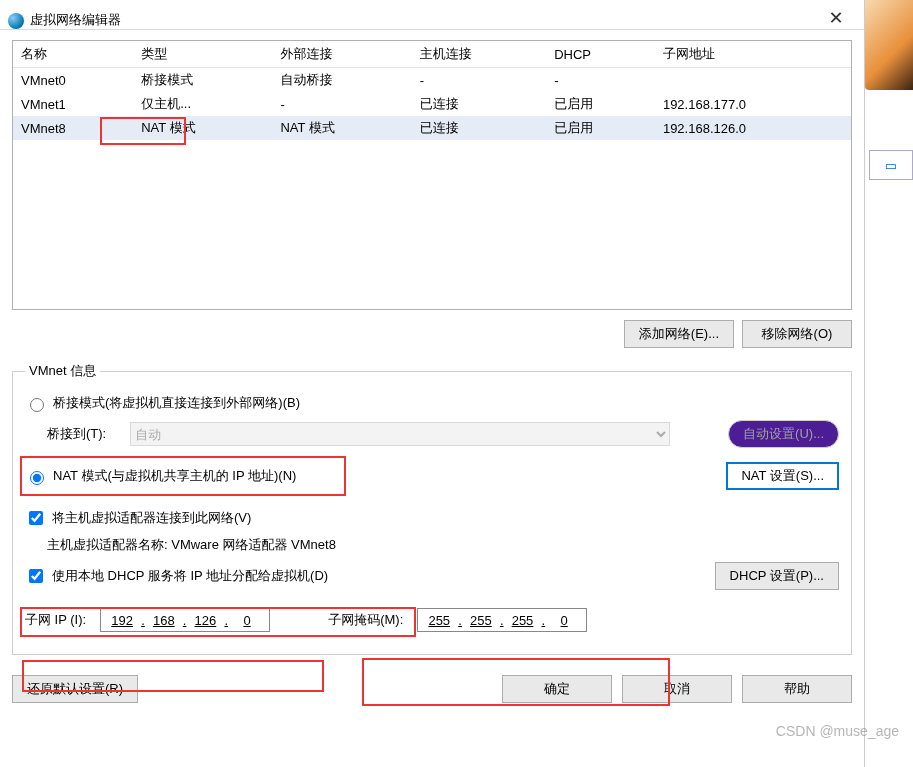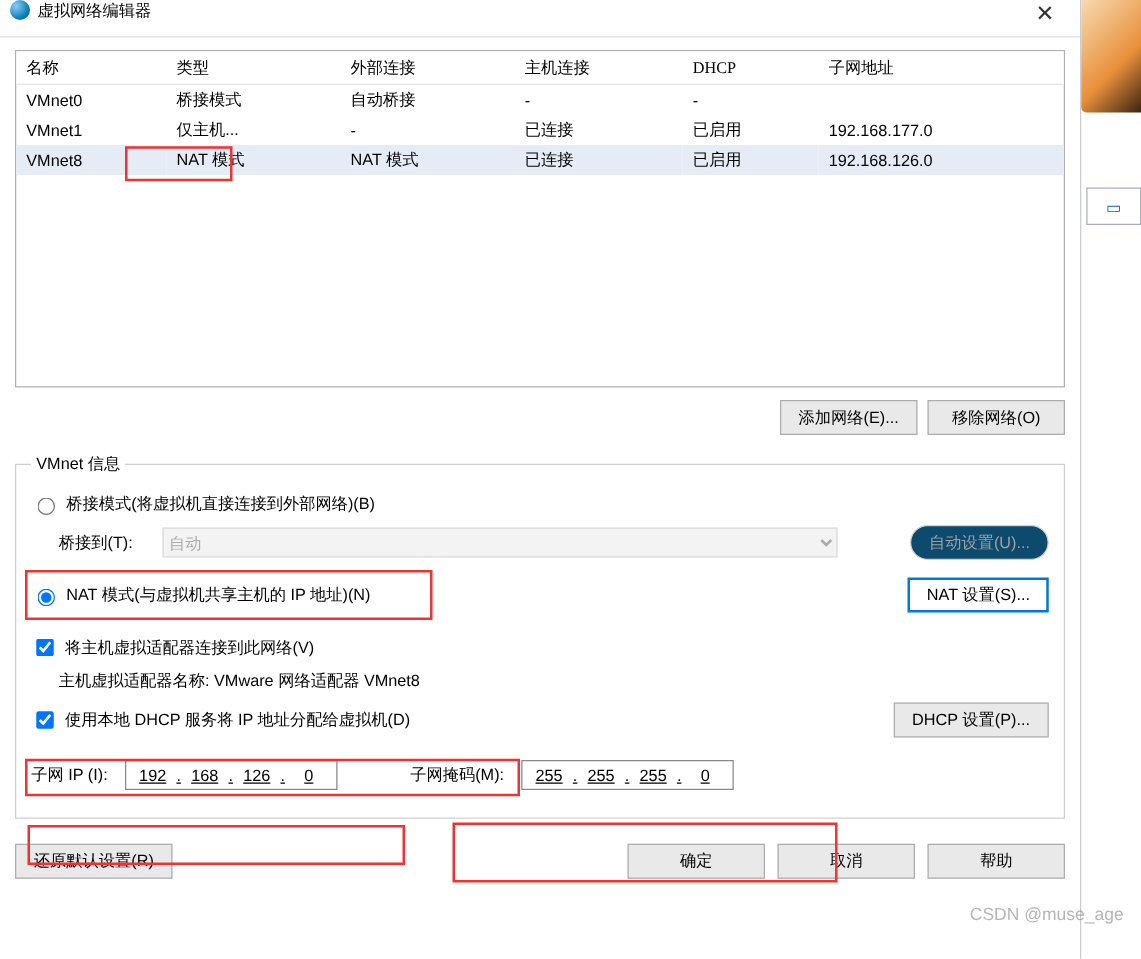--- a/index.html
+++ b/index.html
@@ -1,32 +1,32 @@
 <!DOCTYPE html>
 <html><head>
 <meta charset="utf-8">
 <style>
   * { box-sizing: border-box; font-family: "Microsoft YaHei", "Segoe UI", sans-serif; font-size: 13px; }
   body { margin: 0; background: #fff; width: 913px; height: 767px; overflow: hidden; position: relative; }
   .dialog { background: #fff; width: 865px; height: 767px; border-right: 1px solid #ccc; }
-  .titlebar { display: flex; align-items: flex-start; height: 30px; padding: 0 8px; border-bottom: 1px solid #ddd; }
+  .titlebar { display: flex; align-items: flex-end; height: 30px; padding: 0 8px; border-bottom: 1px solid #ddd; }
   .titlebar .icon { width: 16px; height: 16px; margin-right: 6px; border-radius: 50%; background: radial-gradient(circle at 30% 30%, #8cf 0%, #07a 70%); }
   .titlebar .title { flex: 1; color: #000; }
   .titlebar .close { width: 40px; text-align: center; font-size: 18px; color: #333; cursor: pointer; }
   .content { padding: 10px 12px; }
 
   .table-wrap { border: 1px solid #b0b0b0; height: 270px; overflow: hidden; background: #fff; }
   table.netlist { width: 100%; border-collapse: collapse; }
-  table.netlist th { text-align: left; font-weight: normal; padding: 4px 8px; background: #fff; border-bottom: 1px solid #e5e5e5; font-family: Liberation Serif, serif; }
+  table.netlist th { text-align: left; font-weight: normal; padding: 4px 8px; background: #fff; border-bottom: 1px solid #e5e5e5; }
   table.netlist td { padding: 3px 8px; }
   table.netlist tr.sel td { background: #e6ecf5; }
 
   .btn-row { display: flex; justify-content: flex-end; gap: 8px; margin: 10px 0 14px; }
   button.win { background: #e9e9e9; border: 1px solid #adadad; padding: 4px 14px; min-width: 110px; cursor: pointer; }
-  button.win:disabled { color: #a0a0a0; background: #0c4a6e; border-color: #d0d0d0; cursor: default; border-radius: 14px; }
+  button.win:disabled { color: #a0a0a0; background: #4c1d95; border-color: #d0d0d0; cursor: default; border-radius: 14px; }
   button.win.primary-outline { background: #fff; border: 2px solid #0078d7; padding: 3px 13px; }
 
   fieldset.info { border: 1px solid #d0d0d0; padding: 6px 12px 14px; margin: 0; }
   fieldset.info legend { padding: 0 4px; color: #000; }
   .row { display: flex; align-items: center; margin: 8px 0; }
   .row label { display: flex; align-items: center; gap: 6px; }
   .radio, .chk { width: 14px; height: 14px; }
   .indent { margin-left: 22px; }
   select.bridge { width: 540px; height: 24px; background: #efefef; color: #888; border: 1px solid #ccc; }
   .right-btn { margin-left: auto; }

